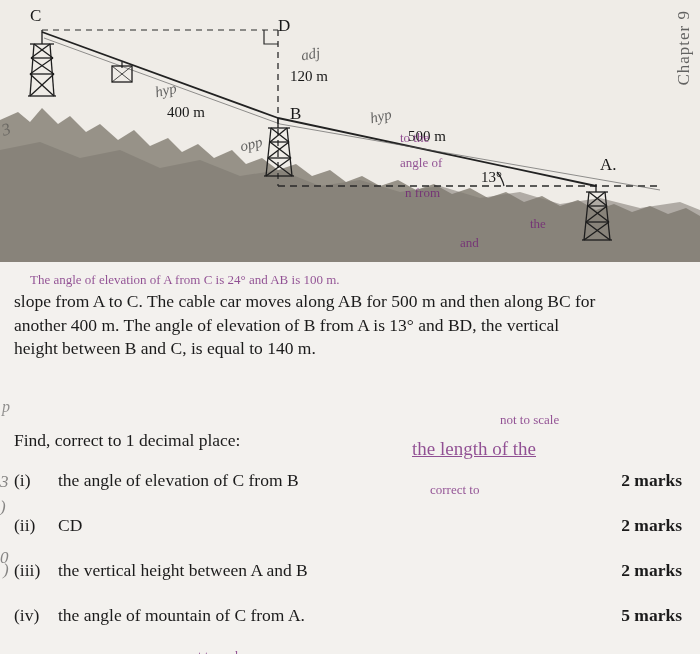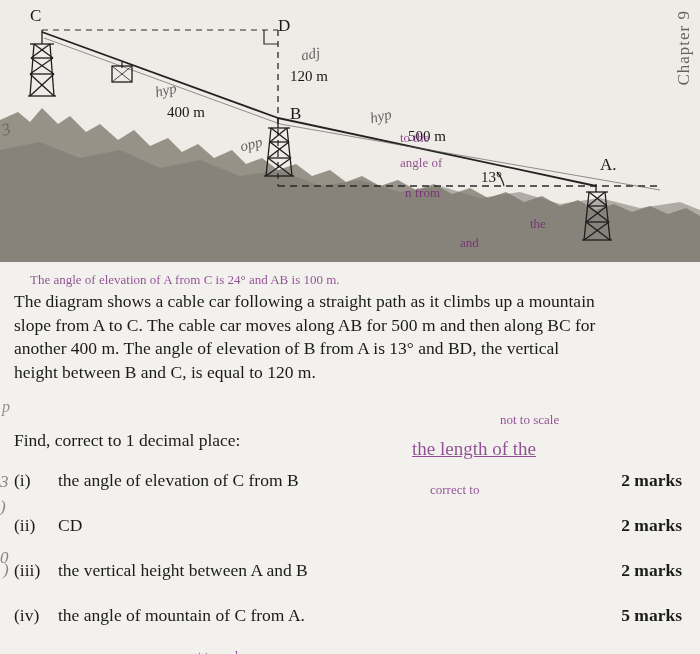--- a/index.html
+++ b/index.html
@@ -219,24 +219,23 @@
 
   <div class="chapter-note">Chapter 9</div>
 
   <div class="ghost g6">The angle of elevation of A from C is 24° and AB is 100 m.</div>
   <div class="ghost g7">not to scale</div>
   <div class="ghost g8">the length of the</div>
   <div class="ghost g9">correct to</div>
   <div class="ghost g10">not to scale</div>
 
   <div class="para">
-    <span>The diagram shows a cable car following a straight path as it climbs up a mountain</span>
     <span>slope from A to C. The cable car moves along AB for 500 m and then along BC for</span>
     <span>another 400 m. The angle of elevation of B from A is 13° and BD, the vertical</span>
-    <span>height between B and C, is equal to 120 m.</span>
+    <span>height between B and C, is equal to 140 m.</span>
   </div>
 
   <div class="hand hand-p">p</div>
 
   <div class="find">Find, correct to 1 decimal place:</div>
 
   <div class="hand hand-3">3</div>
   <div class="hand hand-paren">)</div>
   <div class="hand hand-0">0</div>
   <div class="hand hand-paren2">)</div>

